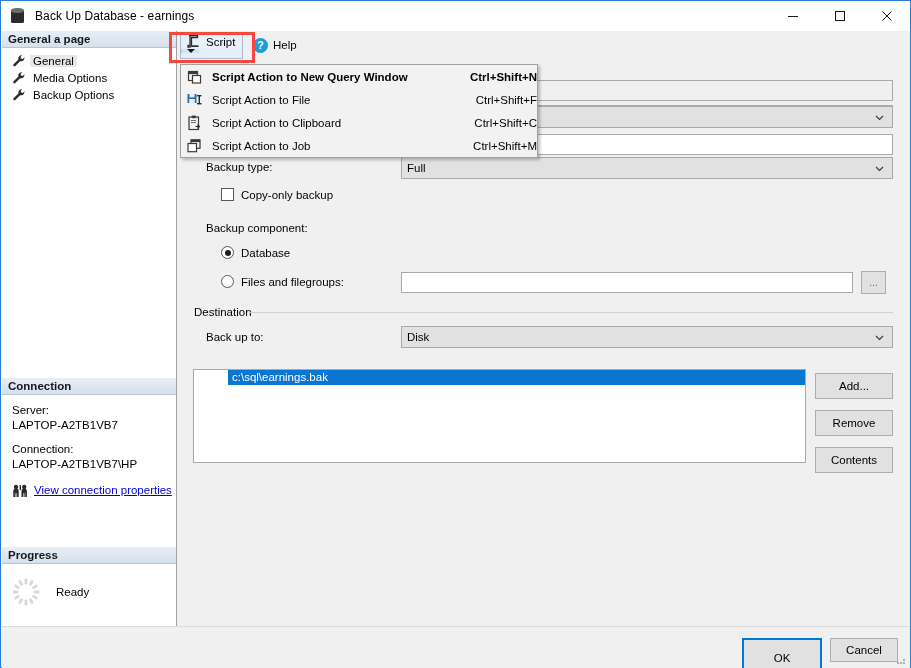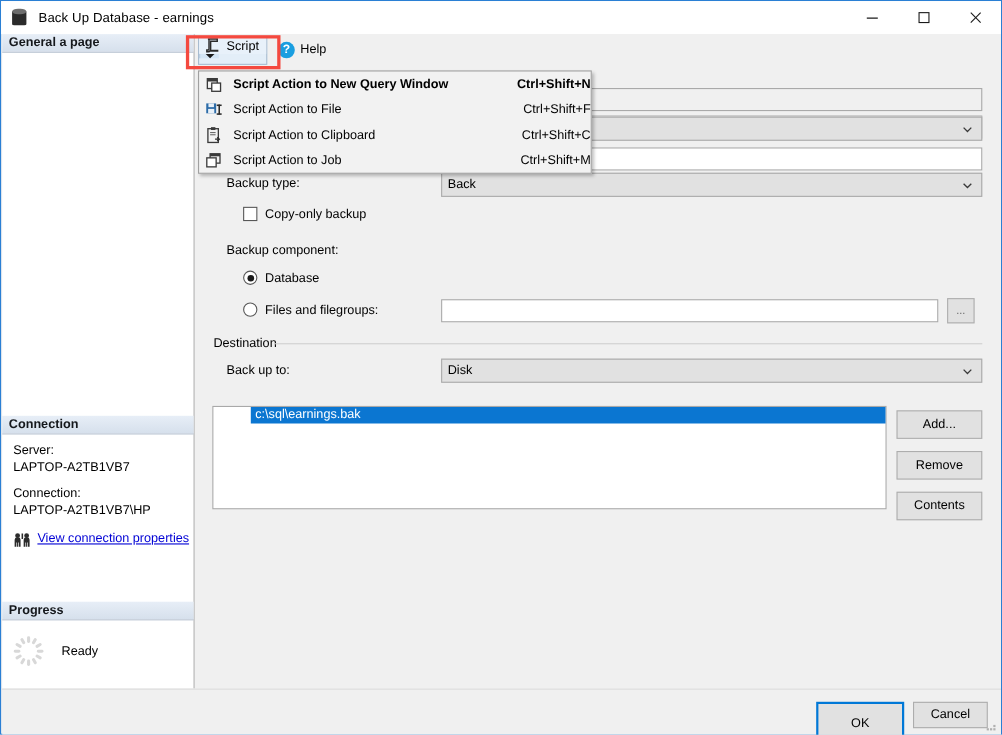--- a/index.html
+++ b/index.html
@@ -260,20 +260,40 @@
             <line x1="10.5" y1="1.5" x2="1.5" y2="10.5" stroke="#1a1a1a" stroke-width="1"></line>
           </svg>
       </div>
     </div>
   </div>
 
   <div class="sidebar">
 
     <div class="panel-header">General a page</div>
 
+    <div class="page-list">
+      <div class="page-item selected">
+        <svg class="wrench" viewBox="0 0 14 14">
+          <path d="M10.3 1.2a3.4 3.4 0 0 0-3.9 4.3L1.6 10.3a1.2 1.2 0 0 0 1.7 1.7l4.8-4.8a3.4 3.4 0 0 0 4.3-3.9L10.8 5 9 4.6 8.6 2.8z" fill="#2b2b2b"></path>
+        </svg>
+        <span class="lbl">General</span>
+      </div>
+      <div class="page-item">
+        <svg class="wrench" viewBox="0 0 14 14">
+          <path d="M10.3 1.2a3.4 3.4 0 0 0-3.9 4.3L1.6 10.3a1.2 1.2 0 0 0 1.7 1.7l4.8-4.8a3.4 3.4 0 0 0 4.3-3.9L10.8 5 9 4.6 8.6 2.8z" fill="#2b2b2b"></path>
+        </svg>
+        <span class="lbl">Media Options</span>
+      </div>
+      <div class="page-item">
+        <svg class="wrench" viewBox="0 0 14 14">
+          <path d="M10.3 1.2a3.4 3.4 0 0 0-3.9 4.3L1.6 10.3a1.2 1.2 0 0 0 1.7 1.7l4.8-4.8a3.4 3.4 0 0 0 4.3-3.9L10.8 5 9 4.6 8.6 2.8z" fill="#2b2b2b"></path>
+        </svg>
+        <span class="lbl">Backup Options</span>
+      </div>
+    </div>
 
     <div class="sec-connection">
       <div class="panel-header">Connection</div>
       <div class="conn-body">
         <div>Server:</div>
         <div>LAPTOP-A2TB1VB7</div>
         <div class="conn-gap"></div>
         <div>Connection:</div>
         <div>LAPTOP-A2TB1VB7\HP</div>
         <div class="conn-link-row">
@@ -341,21 +361,21 @@
       <svg class="chev" viewBox="0 0 9 9">
           <polyline points="1,3 4.5,6.5 8,3" fill="none" stroke="#3a3a3a" stroke-width="1.2"></polyline>
         </svg>
     </div>
     <div class="textbox white" style="position:absolute;left:224px;top:74px;width:492px;"></div>
 
     <div class="row" style="left:29px;top:101px;">
       <span class="flabel">Backup type:</span>
     </div>
     <div class="combo" style="position:absolute;left:224px;top:97px;width:492px;">
-      <span>Back</span>
+      <span>Full</span>
       <svg class="chev" viewBox="0 0 9 9">
           <polyline points="1,3 4.5,6.5 8,3" fill="none" stroke="#3a3a3a" stroke-width="1.2"></polyline>
         </svg>
     </div>
 
     <div class="checkbox-row" style="position:absolute;left:44px;top:128px;">
       <span class="cbox"></span>
       <span class="flabel">Copy-only backup</span>
     </div>
 

